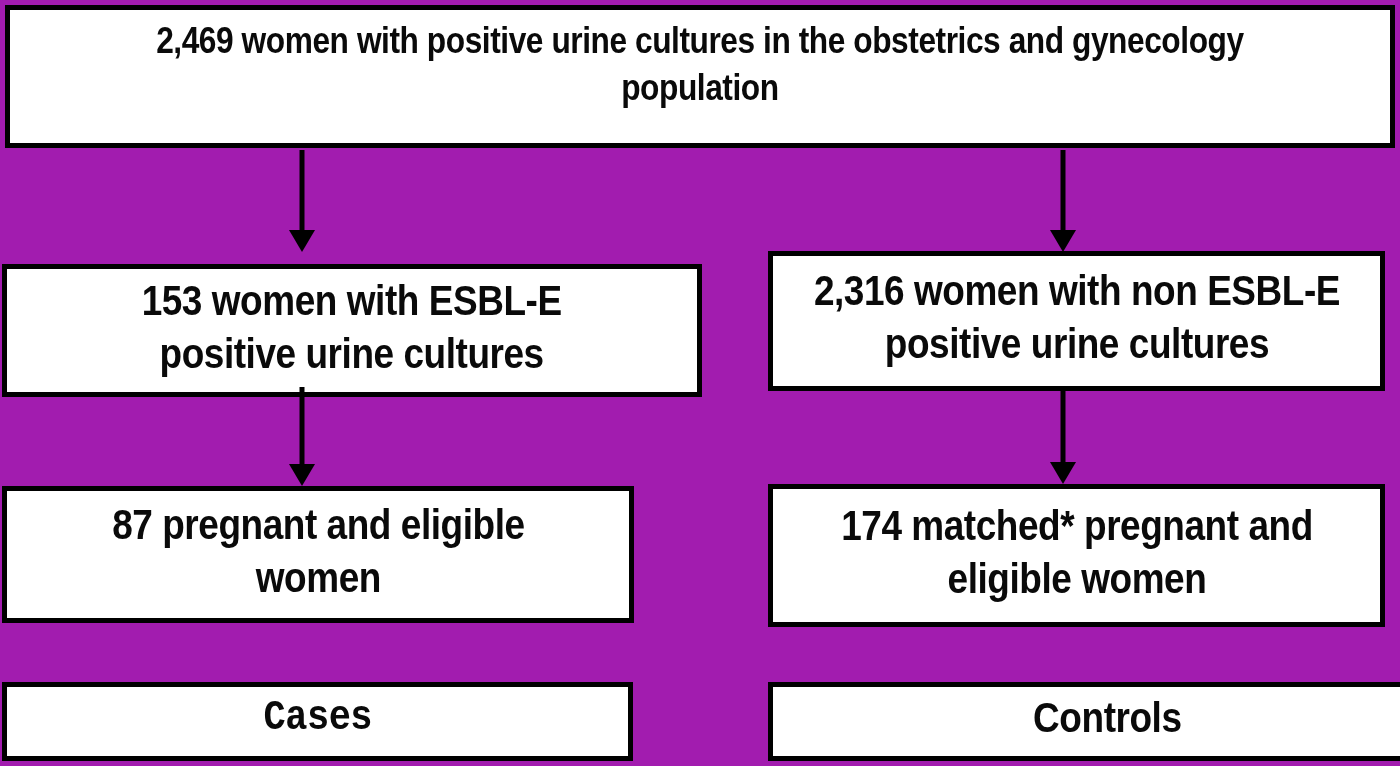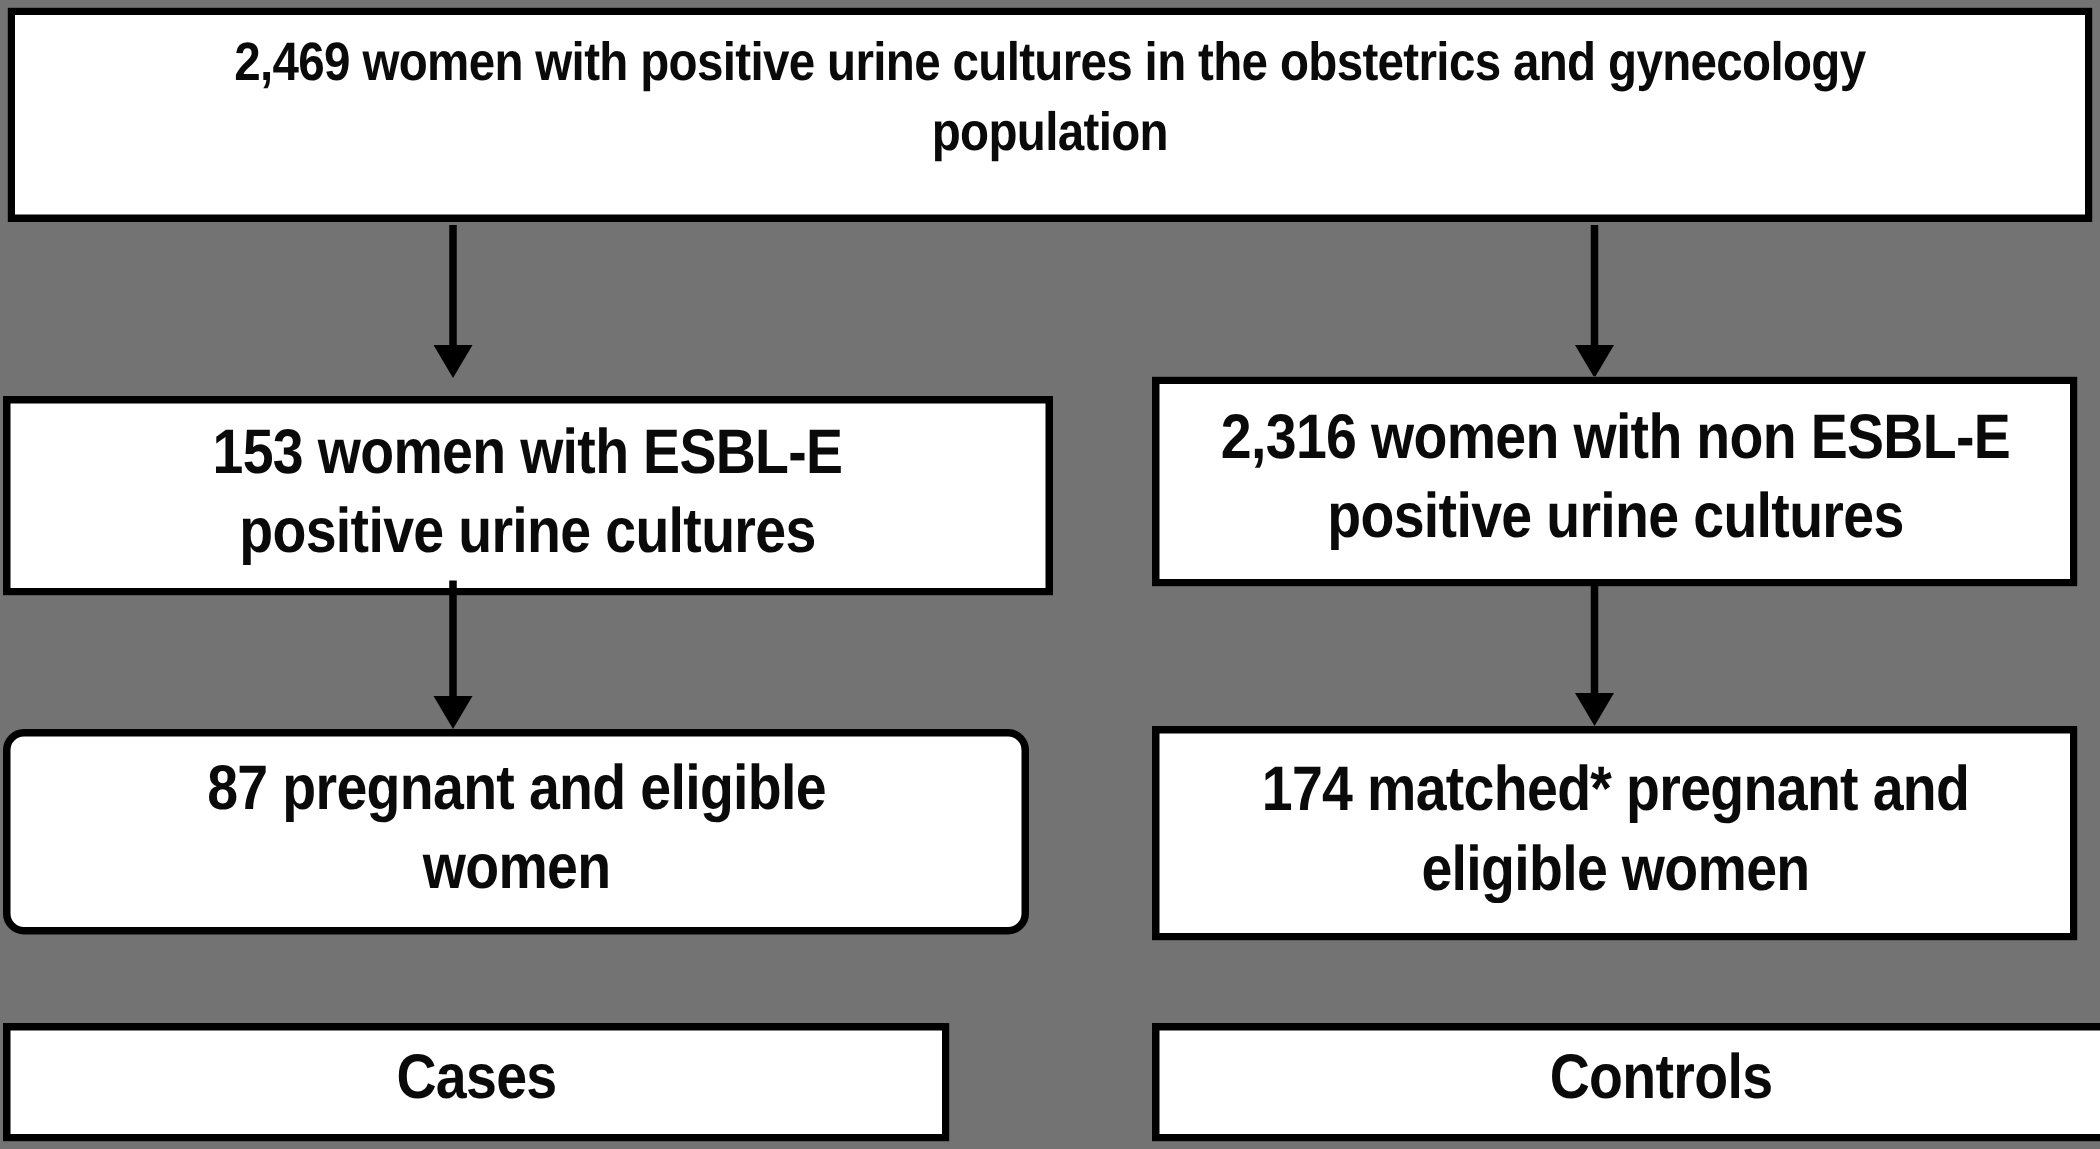--- a/index.html
+++ b/index.html
@@ -5,21 +5,21 @@
   html, body {
     margin: 0;
     padding: 0;
     background: #ffffff;
     font-family: "Liberation Sans", "DejaVu Sans", sans-serif;
   }
   .canvas {
     position: relative;
     width: 1400px;
     height: 766px;
-    background: #737373;
+    background: #a21caf;
     overflow: hidden;
   }
   .fbox {
     position: absolute;
     box-sizing: border-box;
     border: 5px solid #000000;
     background: #ffffff;
     display: flex;
     align-items: center;
     justify-content: center;
@@ -43,23 +43,23 @@
   .fbox.mid   { padding-bottom: 8px; }
   .fbox.mid .box-text    { font-size: 42px; line-height: 53px; }
   
   .fbox.label { padding-bottom: 6px; }
   .fbox.label .box-text  { font-size: 42px; line-height: 1.1; }
 
   
   .box-top            { left: 5px;   top: 5px;   width: 1390px; height: 143px; }
   .box-esbl           { left: 2px;   top: 264px; width: 700px;  height: 133px; }
   .box-non-esbl       { left: 768px; top: 251px; width: 617px;  height: 140px; }
-  .box-cases-elig     { left: 2px;   top: 486px; width: 684px;  height: 137px; border-radius: 14px; }
+  .box-cases-elig     { left: 2px;   top: 486px; width: 632px;  height: 137px; }
   .box-controls-elig  { left: 768px; top: 484px; width: 617px;  height: 143px; }
-  .box-cases-label    { left: 2px;   top: 682px; width: 631px;  height: 79px;  }
+  .box-cases-label    { left: 2px;   top: 682px; width: 631px;  height: 79px; font-family: Liberation Mono, monospace;  }
   .box-controls-label { left: 768px; top: 682px; width: 679px;  height: 79px;  }
 
   
   .arrow {
     position: absolute;
     width: 26px;
   }
   .arrow .shaft {
     position: absolute;
     left: 50%;

